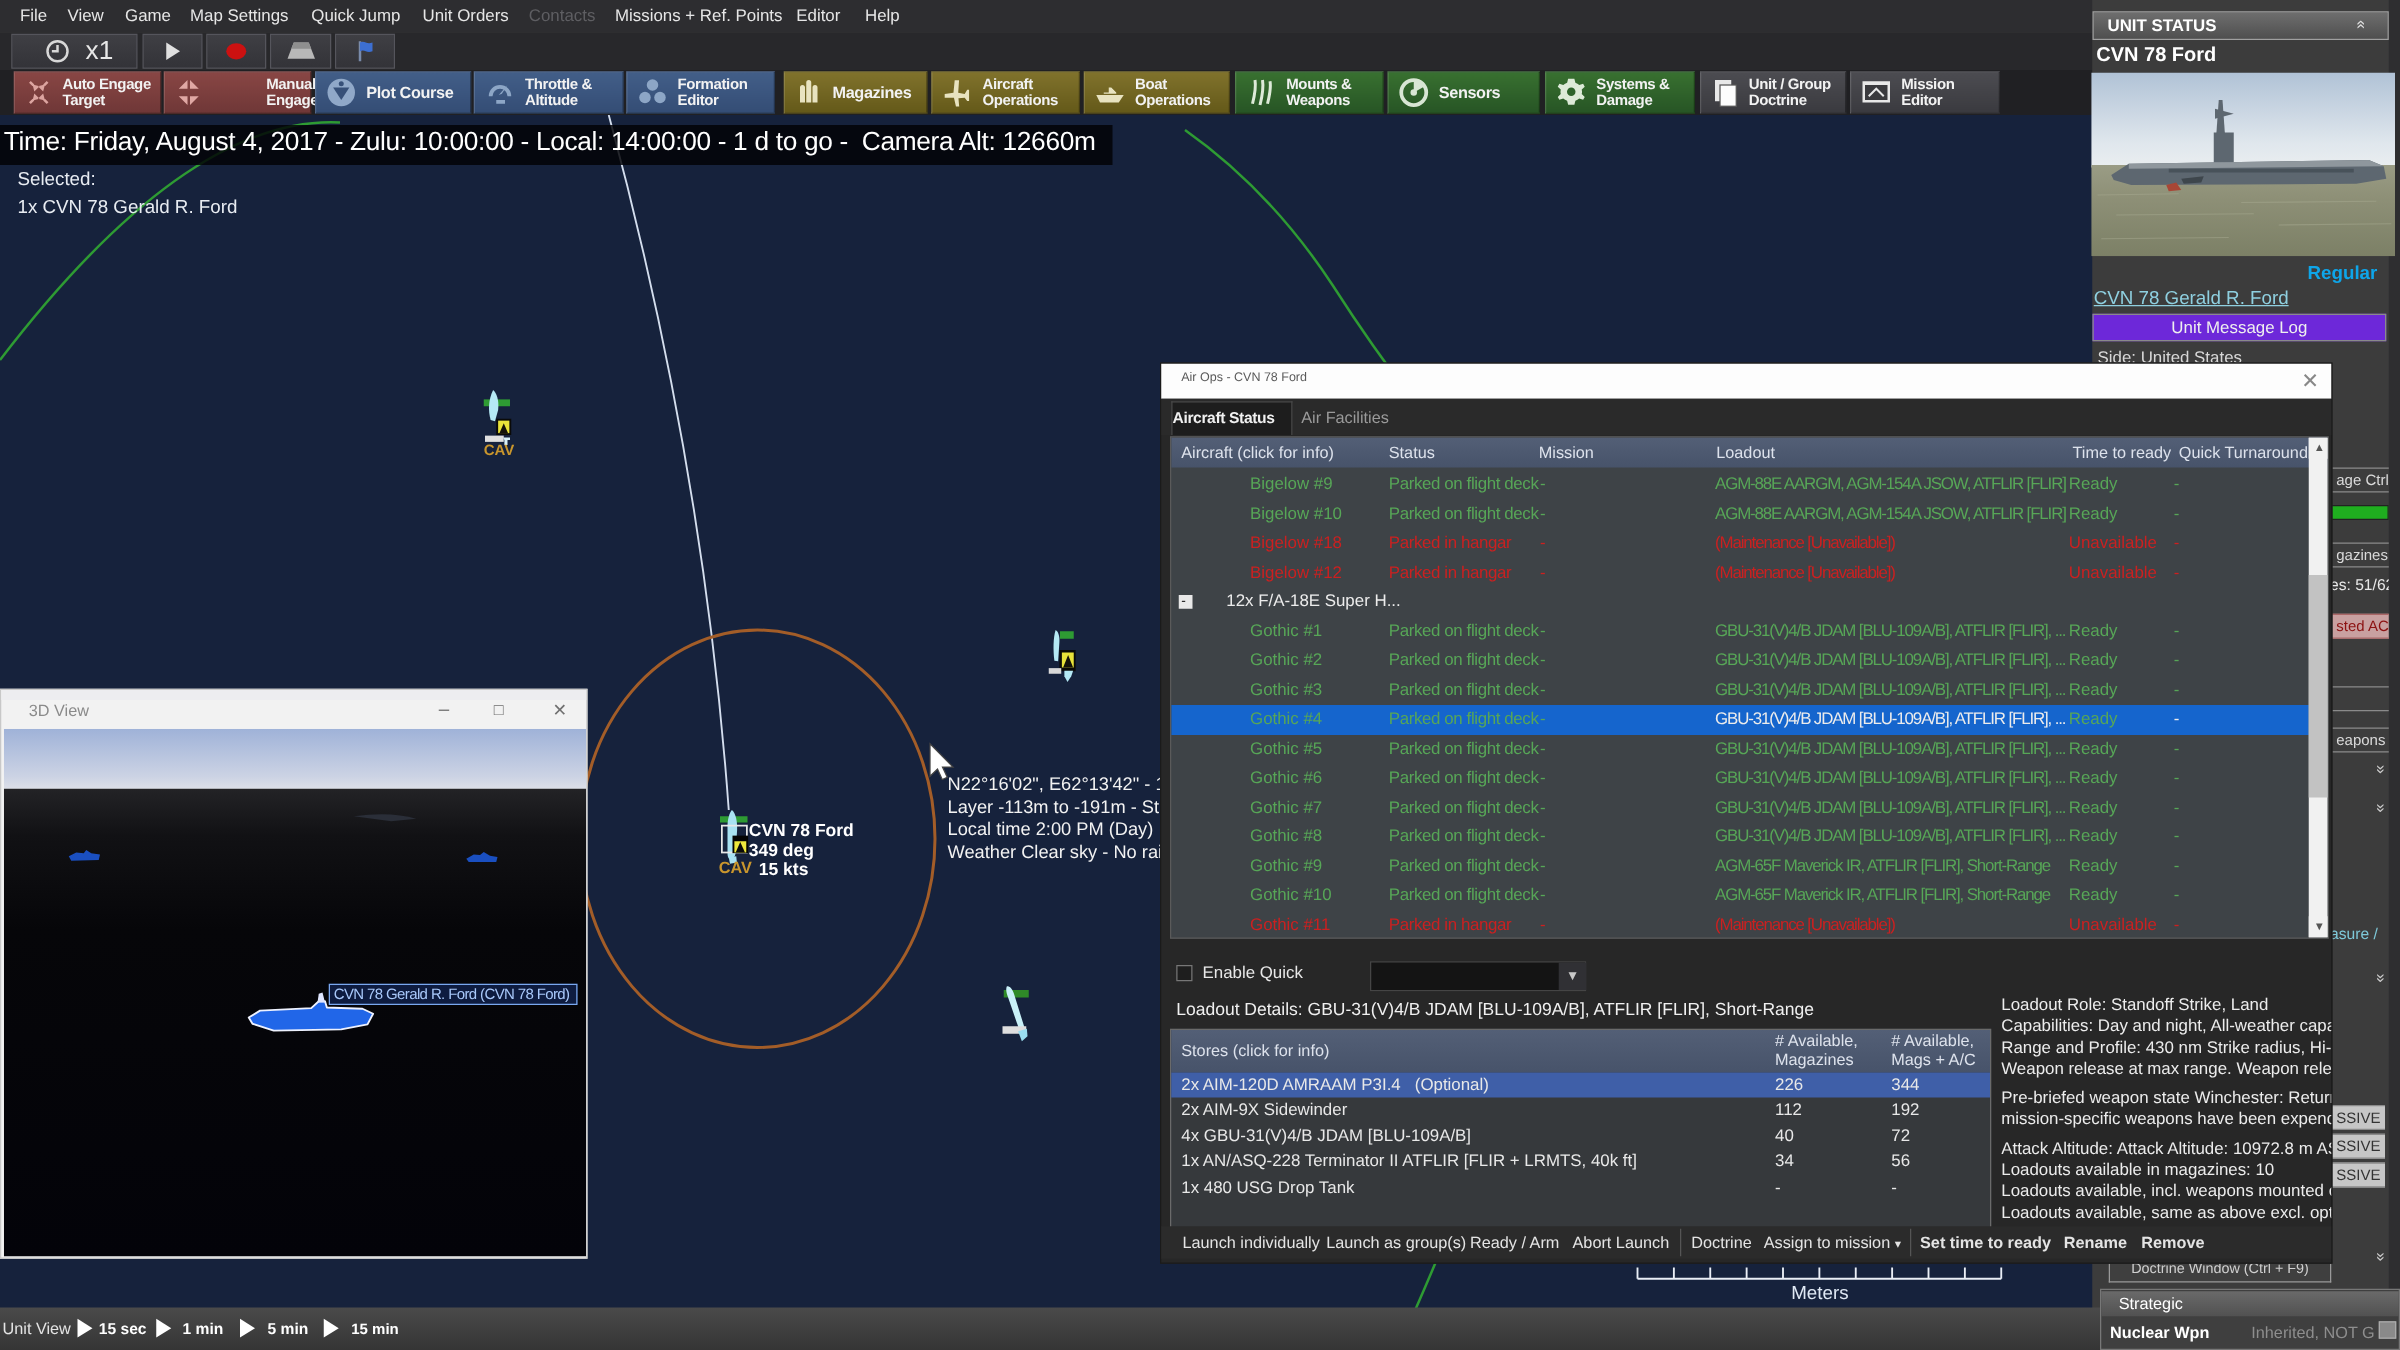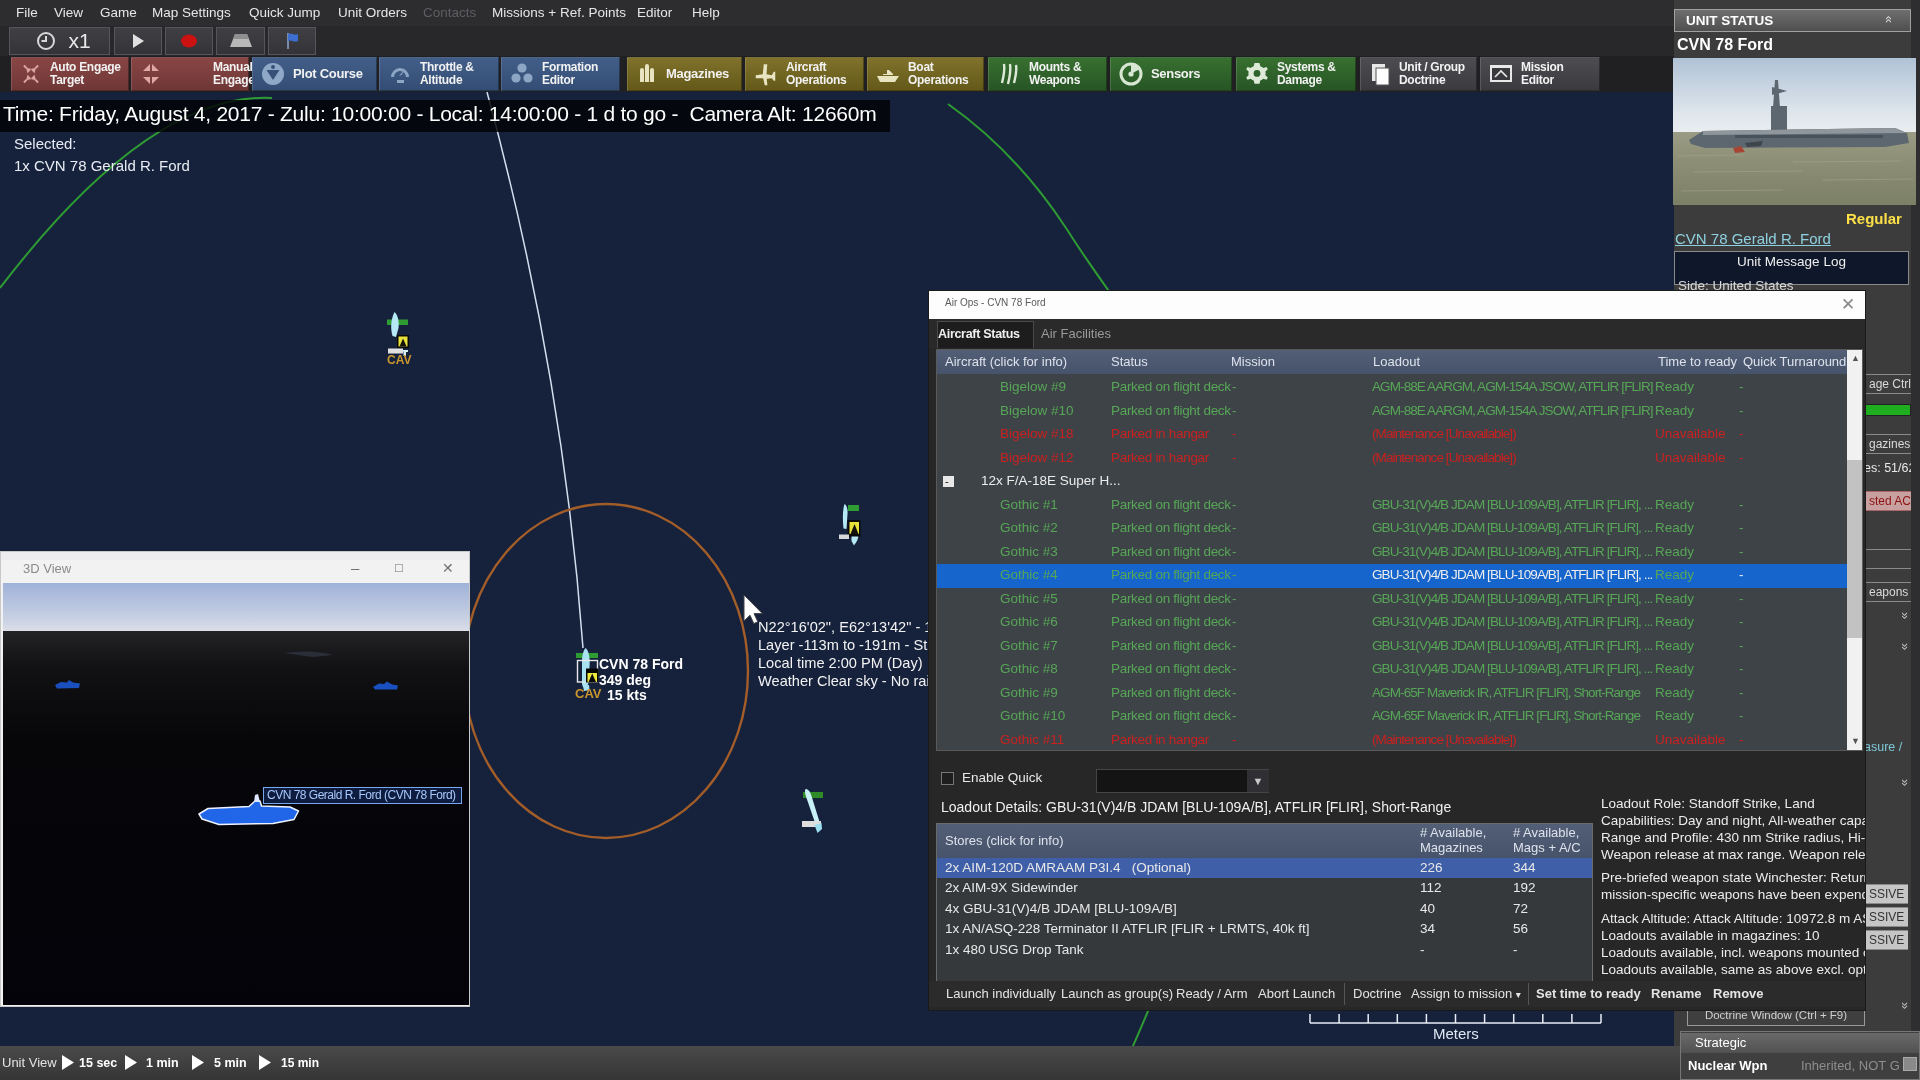--- a/index.html
+++ b/index.html
@@ -291,23 +291,23 @@
       <path d="M72 85 L90 83 L88 88 L74 89 Z" fill="#3e464c"></path>
       <g stroke="#a5a88f" stroke-width="1" opacity="0.55">
         <line x1="5" y1="98" x2="70" y2="97"></line>
           <line x1="120" y1="104" x2="228" y2="103"></line>
         <line x1="20" y1="114" x2="130" y2="113"></line>
           <line x1="150" y1="122" x2="240" y2="121"></line>
         <line x1="8" y1="133" x2="110" y2="132"></line>
       </g>
       <path d="M60 90 L68 88 L72 94 L62 95 Z" fill="#a84636"></path>
     </svg>
-    <div class="abs" style="left:172px;top:210px;width:64px;color:#fde047;font-weight:bold;font-size:15px;">Regular</div>
+    <div class="abs" style="left:172px;top:210px;width:64px;color:#0ea5e9;font-weight:bold;font-size:15px;">Regular</div>
     <div class="abs" style="left:1px;top:230px;color:#8fd0e0;font-size:15px;text-decoration:underline;">CVN 78 Gerald R. Ford</div>
-    <div class="abs" style="left:0;top:251px;width:235px;height:34px;background:#0f172a;border:1px solid #8a8a8a;color:#efefef;font-size:13.5px;text-align:center;line-height:20px;">Unit Message Log</div>
+    <div class="abs" style="left:0;top:251px;width:235px;height:22px;background:#6d28d9;border:1px solid #8a8a8a;color:#efefef;font-size:13.5px;text-align:center;line-height:20px;">Unit Message Log</div>
     <div class="abs" style="left:4px;top:278px;width:230px;height:12px;overflow:hidden;color:#d8d8d8;font-size:13.5px;">Side: United States</div>
 
     <div class="abs frag" style="left:190px;top:374px;width:47px;">age Ctrl</div>
     <div class="abs" style="left:190px;top:404px;width:47px;height:12px;background:#1fae1f;border:1px solid #222;"></div>
     <div class="abs frag" style="left:190px;top:434px;width:47px;">gazines</div>
     <div class="abs" style="left:190px;top:461px;width:47px;color:#e8e8e8;font-size:12.5px;white-space:nowrap;overflow:hidden;">es: 51/62</div>
     <div class="abs frag" style="left:190px;top:491px;width:47px;background:#c9a0a0;color:#8c1212;border-color:#a66;">sted AC</div>
     <div class="abs frag" style="left:190px;top:549px;width:47px;color:transparent;">.</div>
     <div class="abs frag" style="left:190px;top:582px;width:47px;">eapons</div>
     <div class="abs chev" style="left:228px;top:608px;">»</div>

